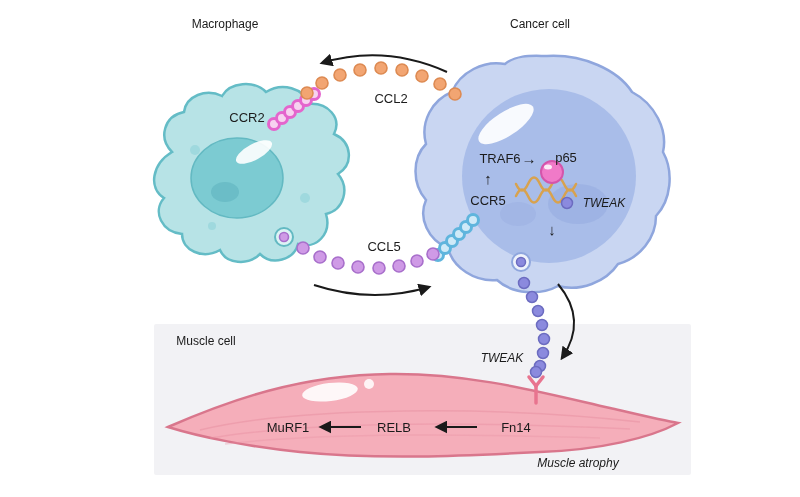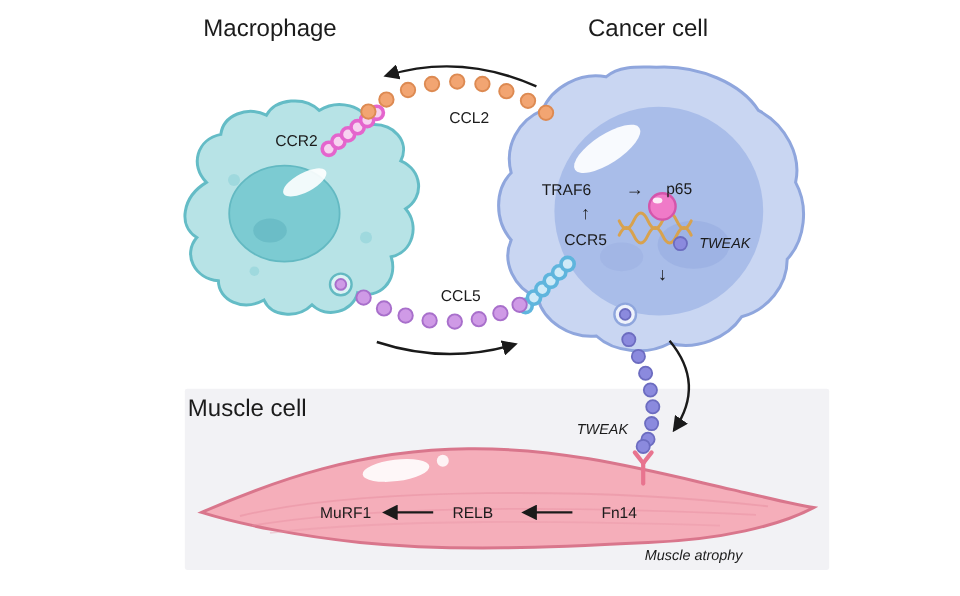--- a/index.html
+++ b/index.html
@@ -1,21 +1,21 @@
 <!DOCTYPE html>
 <html><head>
 <meta charset="utf-8">
 <style>
   html,body{margin:0;padding:0;background:#fff;}
   .stage{position:relative;width:800px;height:497px;background:#ffffff;
          font-family:"Liberation Sans",sans-serif;overflow:hidden;}
   .stage svg{position:absolute;left:0;top:0;}
   .lbl{position:absolute;transform:translate(-50%,-50%);color:#1b1b1b;
        font-size:13px;line-height:1;white-space:nowrap;}
-  .title{font-size:20px;font-weight:500;}
+  .title{font-size:12px;font-weight:500;}
   .small{font-size:12px;font-style:italic;}
   .glyph{font-size:15px;font-weight:700;}
   .ccl2-dots circle{stroke:#dd8a52;stroke-width:1.6;}
   .ccl5-dots circle{stroke:#a86fcb;stroke-width:1.6;}
   .tweak-dots circle{stroke:#6c6cc0;stroke-width:1.5;}
   .receptor circle{stroke-width:3;}
   .black-arrow{stroke:#1a1a1a;stroke-width:2;fill:none;}
 </style>
 </head>
 <body>
@@ -151,21 +151,21 @@
     <path class="black-arrow" d="M 558,284 Q 588,320 562,358" marker-end="url(#arrowhead)"></path>
     <line class="black-arrow" x1="477" y1="427" x2="437" y2="427" marker-end="url(#arrowhead)"></line>
     <line class="black-arrow" x1="361" y1="427" x2="321" y2="427" marker-end="url(#arrowhead)"></line>
   </svg>
 
   <div class="lbl title" style="left:225px;top:24px">Macrophage</div>
   <div class="lbl title" style="left:540px;top:24px">Cancer cell</div>
   <div class="lbl" style="left:247px;top:117px">CCR2</div>
   <div class="lbl" style="left:391px;top:98px">CCL2</div>
   <div class="lbl" style="left:384px;top:246px">CCL5</div>
-  <div class="lbl" style="left:472px;top:158px">TRAF6</div>
+  <div class="lbl" style="left:500px;top:158px">TRAF6</div>
   <div class="lbl glyph" style="left:529px;top:158px">→</div>
   <div class="lbl" style="left:566px;top:157px">p65</div>
   <div class="lbl glyph" style="left:488px;top:178px">↑</div>
   <div class="lbl" style="left:488px;top:200px">CCR5</div>
   <div class="lbl small" style="left:604px;top:203px">TWEAK</div>
   <div class="lbl glyph" style="left:552px;top:229px">↓</div>
   <div class="lbl title" style="left:206px;top:341px">Muscle cell</div>
   <div class="lbl small" style="left:502px;top:358px">TWEAK</div>
   <div class="lbl" style="left:516px;top:427px">Fn14</div>
   <div class="lbl" style="left:394px;top:427px">RELB</div>

